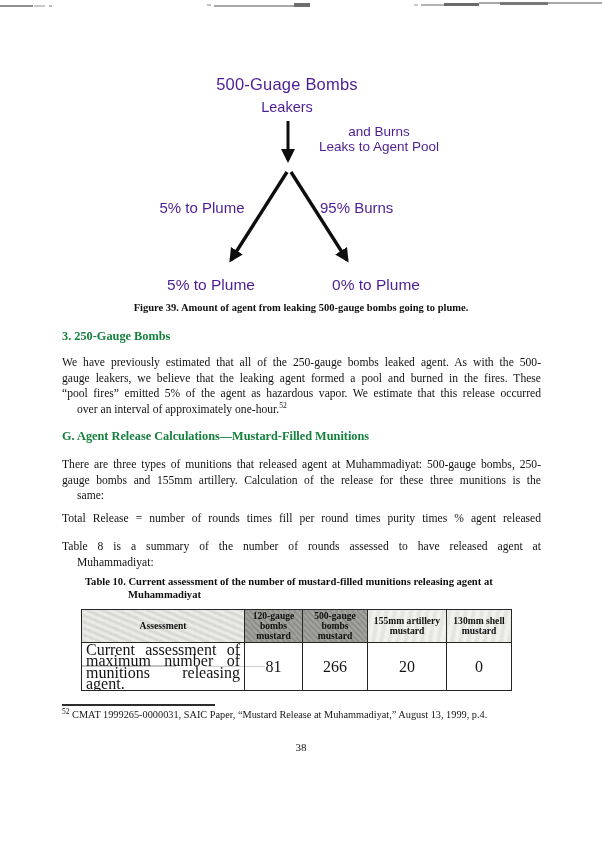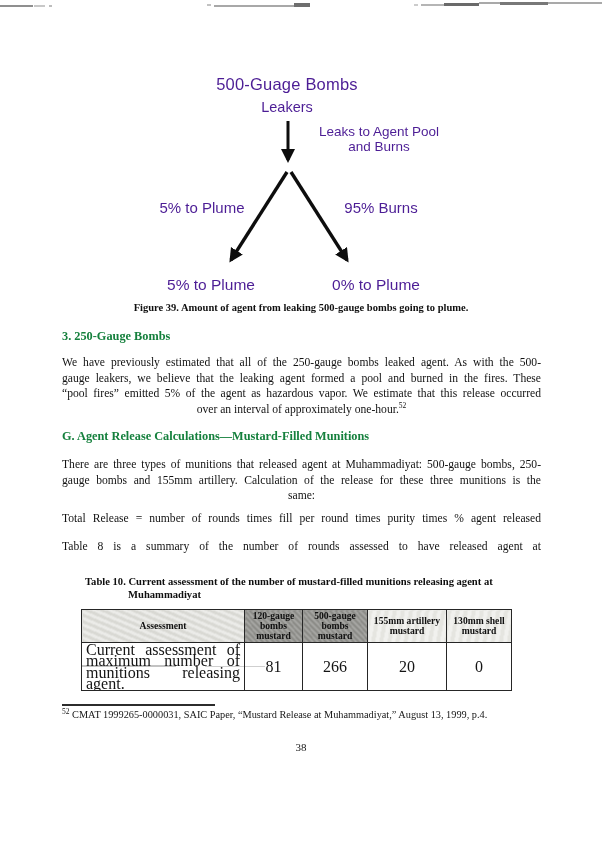--- a/index.html
+++ b/index.html
@@ -8,32 +8,32 @@
     font-family:"Liberation Serif", serif; color:#141414; overflow:hidden;
   }
   .seg { position:absolute; display:block; }
 
   
   .dg { position:absolute; font-family:"Liberation Sans", sans-serif; font-weight:normal; color:#4c1d95; }
   .dg-title   { left:137px; top:75px;  width:300px; text-align:center; font-size:16.5px; letter-spacing:.2px; }
   .dg-sub     { left:137px; top:99px;  width:300px; text-align:center; font-size:14.5px; }
   .dg-branch  { left:299px; top:124px; width:160px; text-align:center; font-size:13.5px; line-height:15px; }
   .dg-l5      { left:150px; top:199px; width:104px; text-align:center; font-size:15px; }
-  .dg-r95     { left:334px; top:199px; width:94px;  text-align:center; font-size:15px; }
+  .dg-r95     { left:320px; top:199px; width:94px;  text-align:left; font-size:15px; }
   .dg-bl      { left:155px; top:276px; width:112px; text-align:center; font-size:15.5px; }
   .dg-br      { left:320px; top:276px; width:112px; text-align:center; font-size:15.5px; }
   .dg-caption { position:absolute; left:0; top:302px; width:602px; text-align:center;
                 font-family:"Liberation Serif", serif; font-weight:bold; font-size:10.5px; color:#101010; }
   .dg-svg { position:absolute; left:0; top:0; }
 
   
   .tx { position:absolute; left:62px; width:479px; font-size:11.6px; line-height:15.6px; color:#121212; }
   .hd { position:absolute; left:62px; width:479px; font-size:12.3px; font-weight:bold; color:#15803d; }
   .jl { text-align:justify; text-align-last:justify; }
-  .ll { text-align:center; }
+  .ll { text-align:left;margin-left:15px; }
   sup.fn { font-size:7.5px; vertical-align:super; line-height:0; }
 
   
   .tcap { position:absolute; left:85px; top:576px; width:440px; font-size:10.6px; font-weight:bold; line-height:12.5px; color:#0e0e0e; }
   .tcap .l2 { padding-left:43px; }
   table.t10 { position:absolute; left:81px; top:609px; width:430px; border-collapse:collapse; table-layout:fixed; }
   table.t10 td { border:1.6px solid #262626; overflow:hidden; }
   .th { font-size:9.6px; font-weight:bold; text-align:center; line-height:10px; padding:1px 2px; height:30px; color:#101010; }
   .th-dark  { background:#9d9d99; background-image:repeating-linear-gradient(47deg, rgba(60,60,55,.18) 0 2px, rgba(255,255,255,.08) 2px 4px); }
   .th-lt    { background:#e4e4e0; background-image:repeating-linear-gradient(23deg, rgba(120,120,110,.10) 0 3px, rgba(255,255,255,.25) 3px 6px); }
@@ -76,22 +76,22 @@
         <marker id="ah" markerUnits="userSpaceOnUse" markerWidth="16" markerHeight="16" refX="11" refY="7" orient="auto">
           <path d="M0,0 L14,7 L0,14 Z" fill="#0d0d0d"></path>
         </marker>
       </defs>
       <line x1="288" y1="121" x2="288" y2="160" stroke="#0d0d0d" stroke-width="3" marker-end="url(#ah)"></line>
       <line x1="287" y1="172" x2="231" y2="260" stroke="#0d0d0d" stroke-width="3.4" marker-end="url(#ah)"></line>
       <line x1="291" y1="172" x2="347" y2="260" stroke="#0d0d0d" stroke-width="3.4" marker-end="url(#ah)"></line>
     </svg>
 
     <div class="dg dg-branch">
+      <div>and Burns</div>
       <div>Leaks to Agent Pool</div>
-      <div>and Burns</div>
     </div>
     <div class="dg dg-l5">5% to Plume</div>
     <div class="dg dg-r95">95% Burns</div>
     <div class="dg dg-bl">5% to Plume</div>
     <div class="dg dg-br">0% to Plume</div>
     <div class="dg-caption">Figure 39.  Amount of agent from leaking 500-gauge bombs going to plume.</div>
   </div>
 
   <div class="hd" style="top:329px;">3.  250-Gauge Bombs</div>
   <div class="tx" style="top:355px;">
@@ -103,20 +103,21 @@
 
   <div class="hd" style="top:429px;">G.  Agent Release Calculations—Mustard-Filled Munitions</div>
   <div class="tx" style="top:457px;">
     <div class="jl">There are three types of munitions that released agent at Muhammadiyat: 500-gauge bombs, 250-</div>
     <div class="jl">gauge bombs and 155mm artillery.  Calculation of the release for these three munitions is the</div>
     <div class="ll">same:</div>
   </div>
   <div class="tx jl" style="top:511px;">Total Release = number of rounds  times  fill per round  times  purity  times  % agent released</div>
   <div class="tx" style="top:539px;">
     <div class="jl">Table 8 is a summary of the number of rounds assessed to have released agent at</div>
+    <div class="ll">Muhammadiyat:</div>
   </div>
 
   <div class="tcap">
     <div>Table 10.  Current assessment of the number of mustard-filled munitions releasing agent at</div>
     <div class="l2">Muhammadiyat</div>
   </div>
 
   <table class="t10">
     <colgroup>
       <col style="width:163px">

